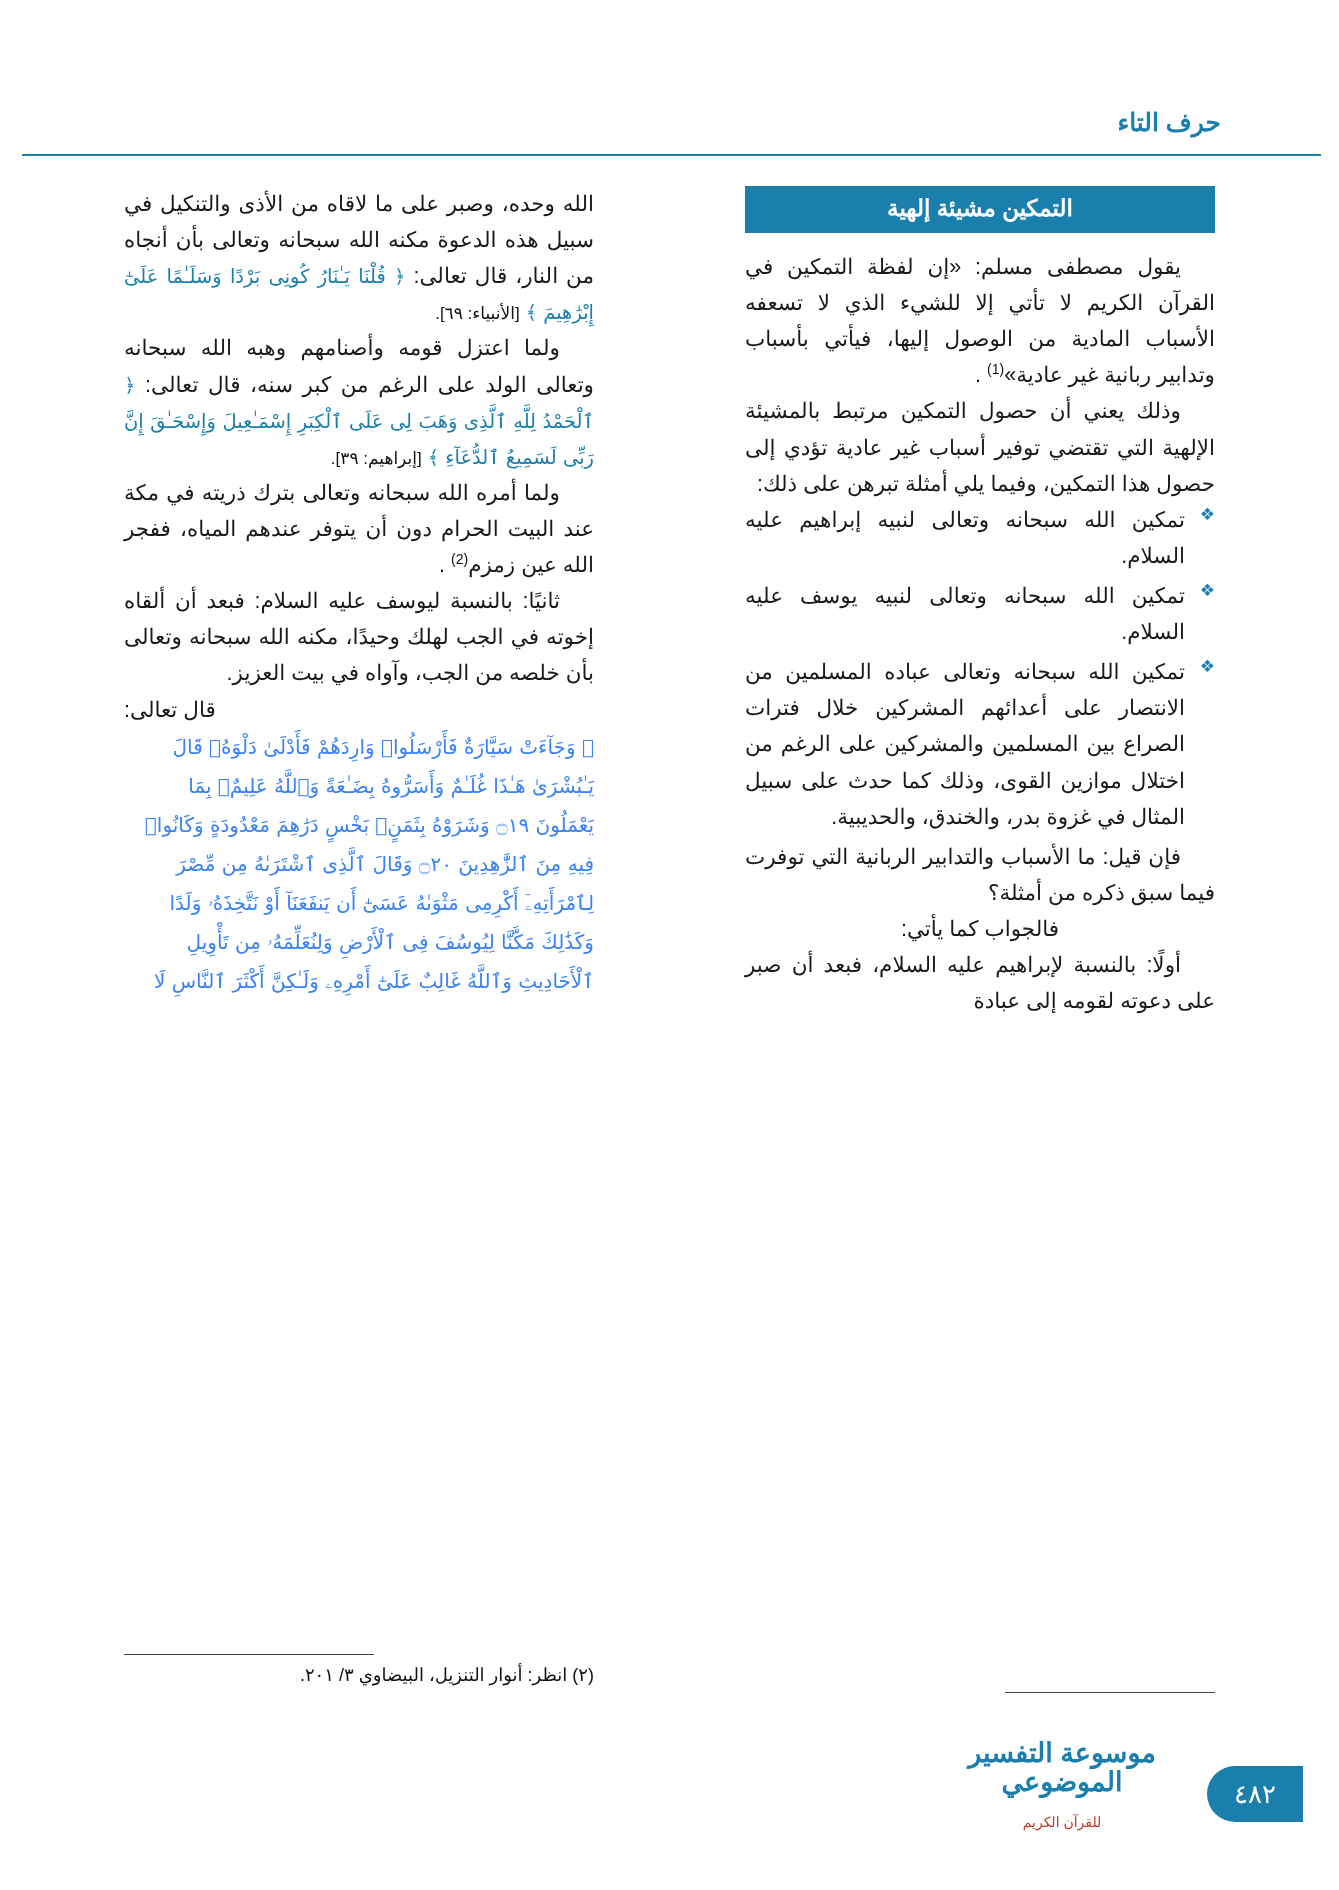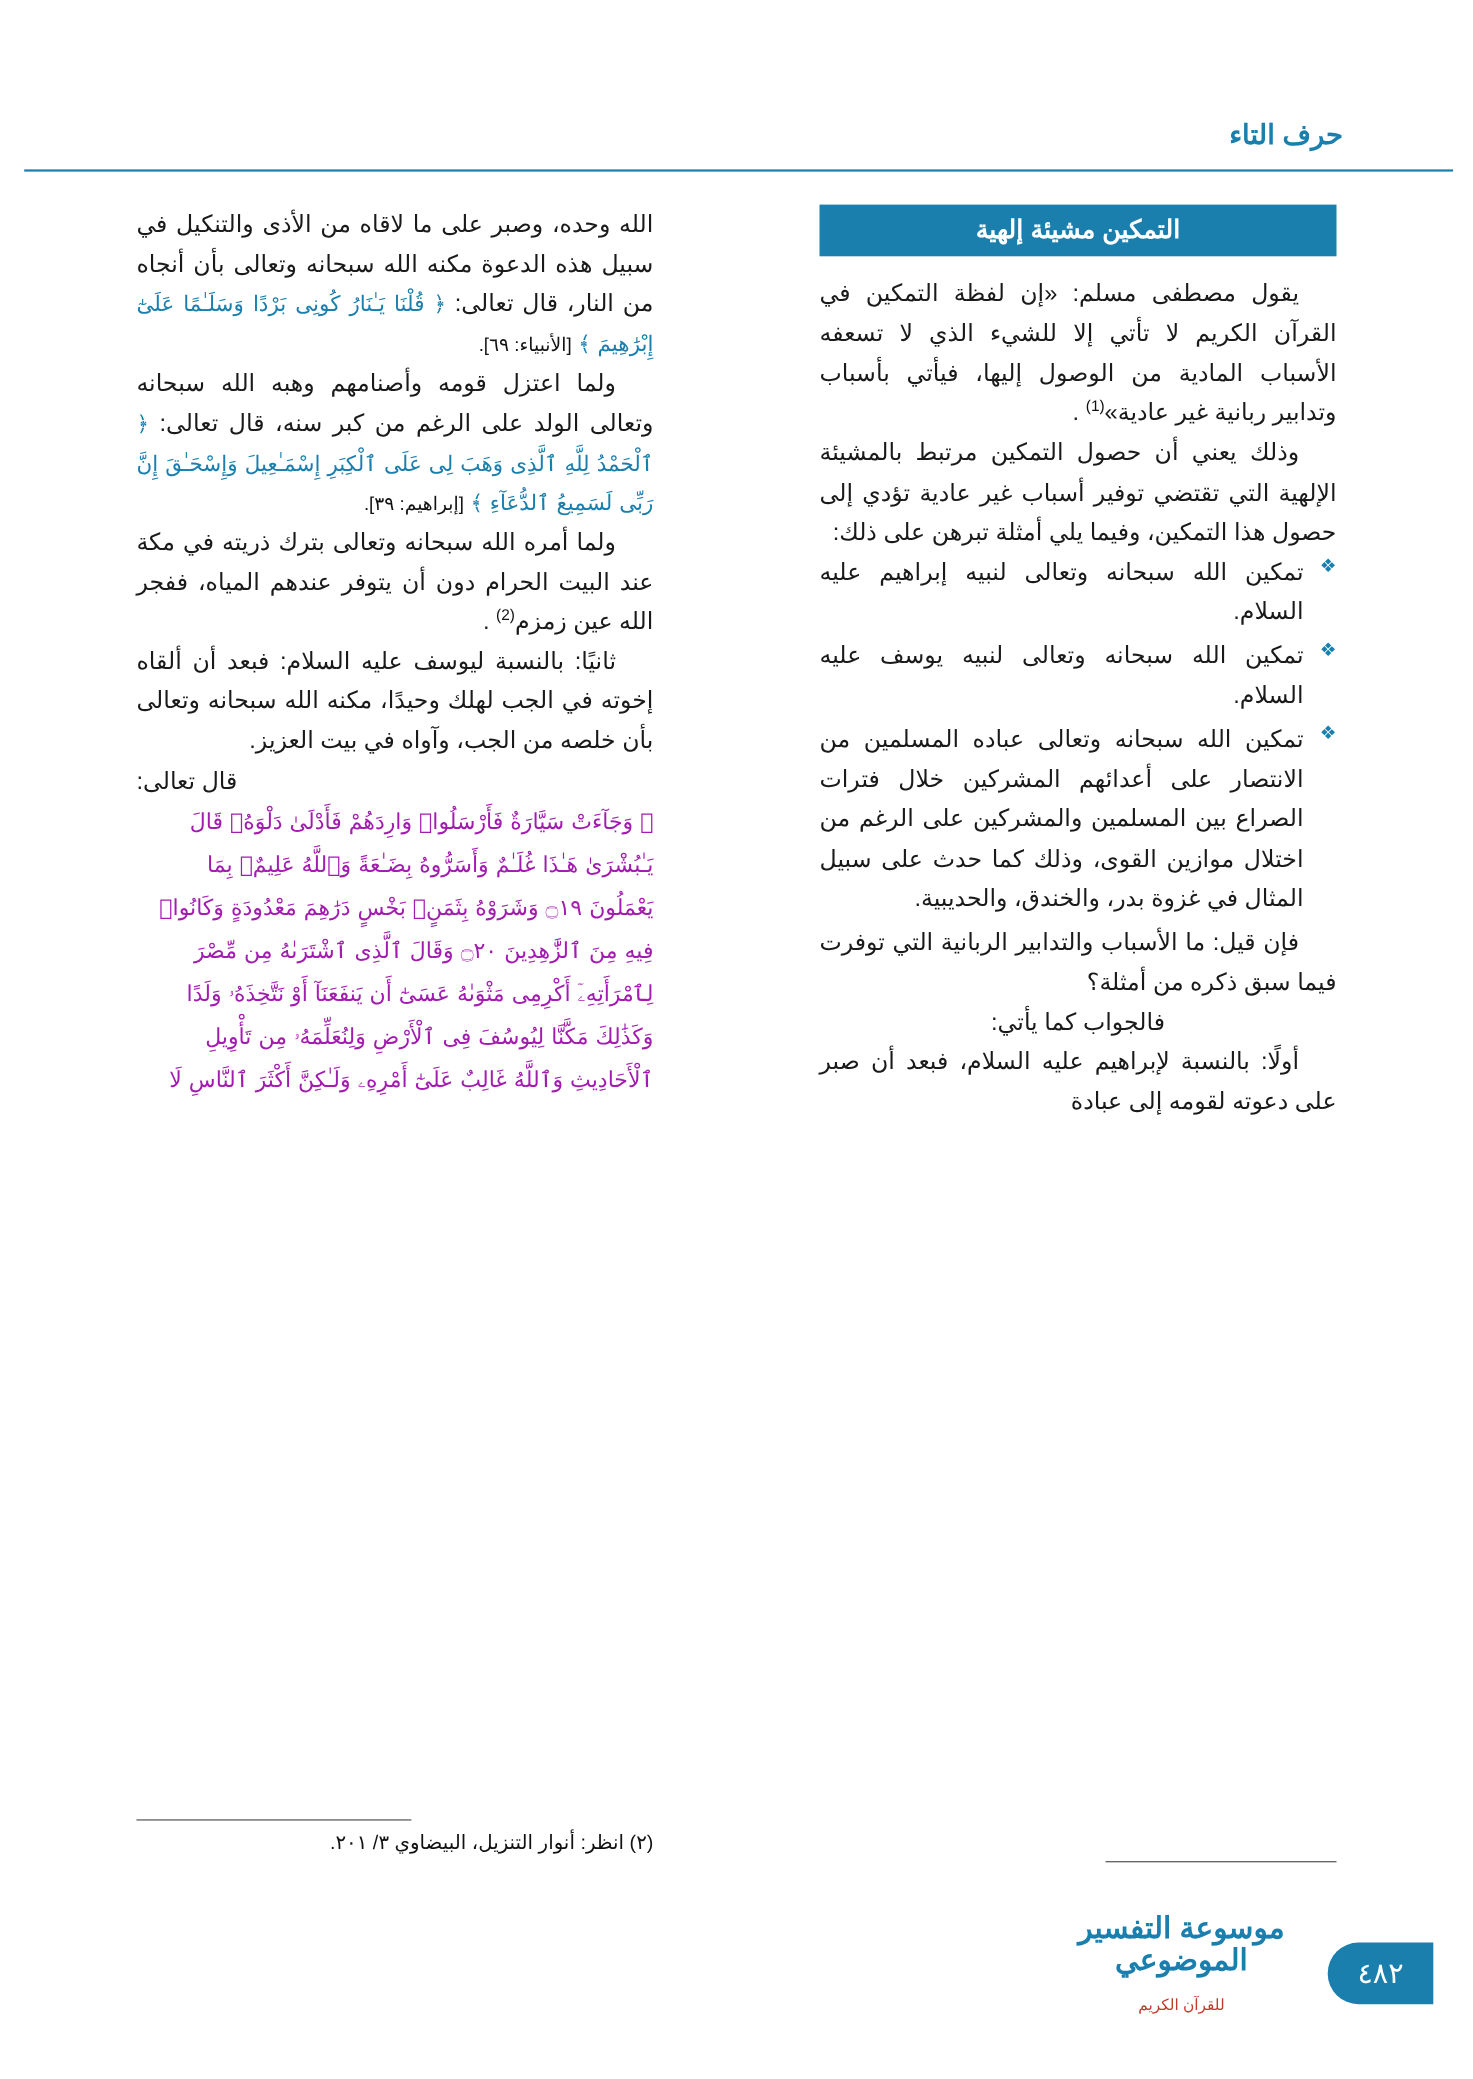--- a/index.html
+++ b/index.html
@@ -74,21 +74,21 @@
     letter-spacing: 0px;
   }
 
   .par {
     margin-bottom: 6px;
     text-indent: 0;
   }
   .par.indent { text-indent: 34px; }
 
   .quran {
-    color: #a21caf;
+    color: #3b82f6;
     font-family: "DejaVu Sans", sans-serif;
     font-size: 20px;
     line-height: 1.95;
     direction: rtl;
   }
   .quran-inline {
     color: #1b7fae;
     font-family: "DejaVu Sans", sans-serif;
     font-size: 19.5px;
   }
@@ -167,21 +167,21 @@
     border-radius: 28px 0 0 28px;
     color: #ffffff;
     font-size: 26px;
     display: flex;
     align-items: center;
     justify-content: center;
     letter-spacing: 1px;
   }
   .logo {
     position: absolute;
-    right: 140px;
+    right: 152px;
     bottom: 14px;
     width: 250px;
     text-align: center;
     color: #1b7fae;
   }
   .logo-main {
     font-size: 27px;
     font-weight: bold;
     letter-spacing: -1px;
     line-height: 1.1;

